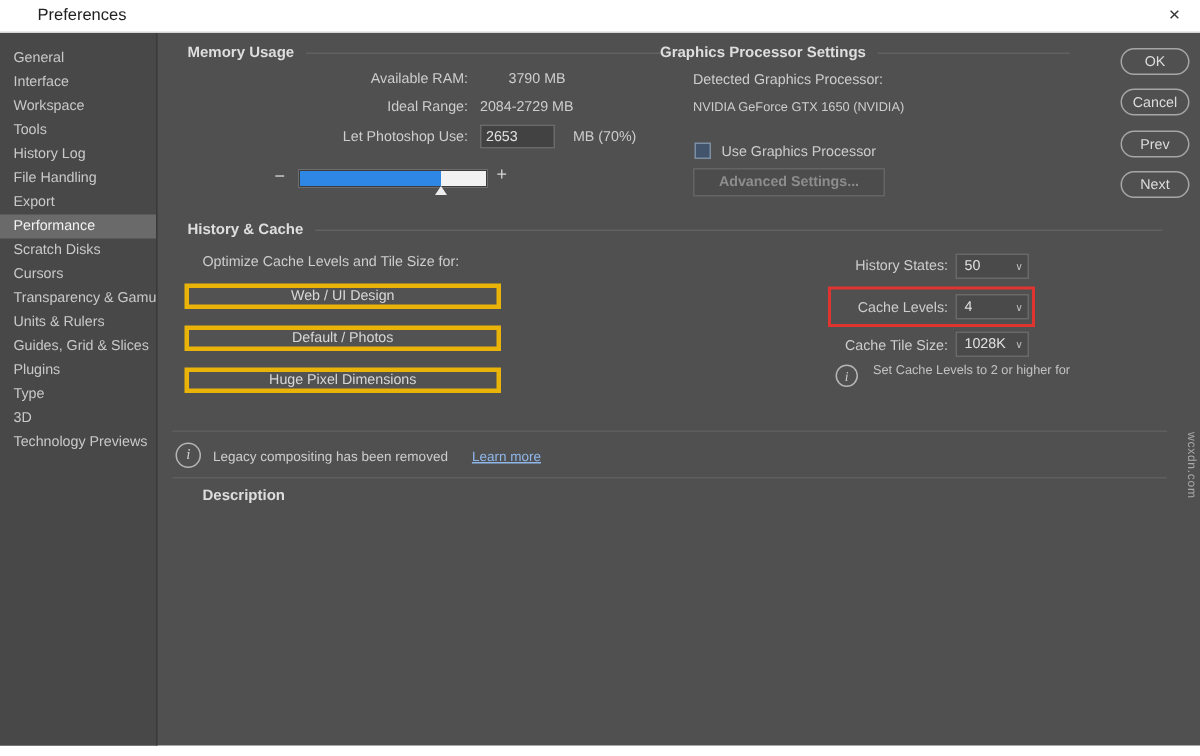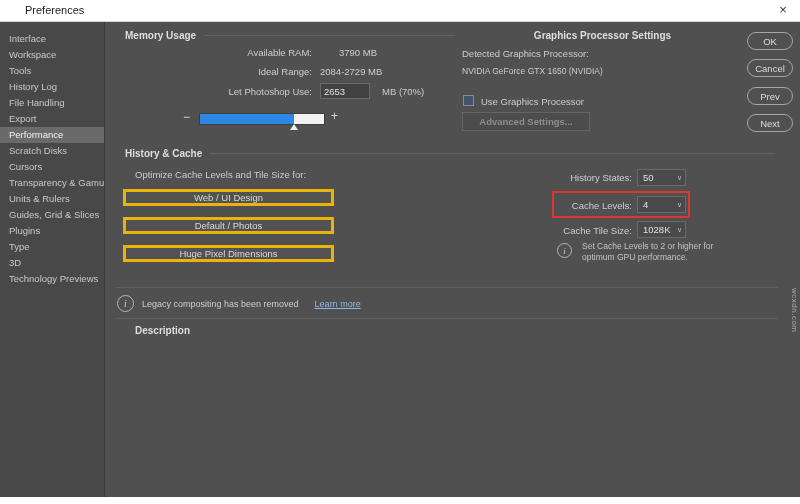--- a/index.html
+++ b/index.html
@@ -131,20 +131,21 @@
 <div id="app">
 
   <div class="titlebar">
     <span class="wtitle">Preferences</span>
     <span class="wclose">×</span>
   </div>
 
   <div class="dialog-body"></div>
 
   <div class="sidebar">
+    <div class="side-item">General</div>
     <div class="side-item">Interface</div>
     <div class="side-item">Workspace</div>
     <div class="side-item">Tools</div>
     <div class="side-item">History Log</div>
     <div class="side-item">File Handling</div>
     <div class="side-item">Export</div>
     <div class="side-item selected">Performance</div>
     <div class="side-item">Scratch Disks</div>
     <div class="side-item">Cursors</div>
     <div class="side-item">Transparency &amp; Gamut</div>
@@ -171,21 +172,21 @@
   <input class="textfield" style="left: 320px; top: 83px;" value="2653">
   <div class="val" style="left:382px; top:86px;">MB (70%)</div>
 
   <div class="slider-sign" style="left:183px; top:110px;">−</div>
   <div class="slider-track">
     <div class="slider-fill" id="slider-fill" style="width: 76%;"></div>
     <div class="slider-thumb" id="slider-thumb" style="left: 76%;"></div>
   </div>
   <div class="slider-sign" style="left:331px; top:109px;">+</div>
 
-  <div class="sec-header" style="left:466px; top:30px; width:273px;flex-direction:column;">
+  <div class="sec-header" style="left:440px; top:30px; width:273px;">
     <span class="sec-title">Graphics Processor Settings</span>
     <div class="sec-line"></div>
   </div>
   <div class="lbl" style="left:462px; top:48px;">Detected Graphics Processor:</div>
   <div class="val small" style="left:462px; top:66px;">NVIDIA GeForce GTX 1650 (NVIDIA)</div>
   <div class="checkbox"></div>
   <div class="lbl" style="left:481px; top:96px;">Use Graphics Processor</div>
   <div class="adv-btn">Advanced Settings...</div>
 
   <div class="pill-btn" style="left:747px; top:32px;">OK</div>
@@ -219,21 +220,20 @@
 
   <div class="lbl lbl-r" style="left:520px; top:225px; width:112px;">Cache Tile Size:</div>
   <div class="dropdown" style="left:637px; top:221px;">
     <span>1028K</span>
     <span class="chev">∨</span>
   </div>
 
   <div class="info-icon" style="left:557px; top:243px; width:15px; height:15px;">i</div>
   <div class="tip-text">
     <div>Set Cache Levels to 2 or higher for</div>
-    <div>optimum GPU performance.</div>
   </div>
 
   <div class="divider" style="left:115px; top:287px; width:663px;"></div>
   <div class="info-icon" style="left:117px; top:295px; width:17px; height:17px; font-size:10px;">i</div>
   <div class="legacy-row">
     <span class="legacy-text">Legacy compositing has been removed</span>
     <span class="learn-link">Learn more</span>
   </div>
   <div class="divider" style="left:115px; top:318px; width:663px;"></div>
 

